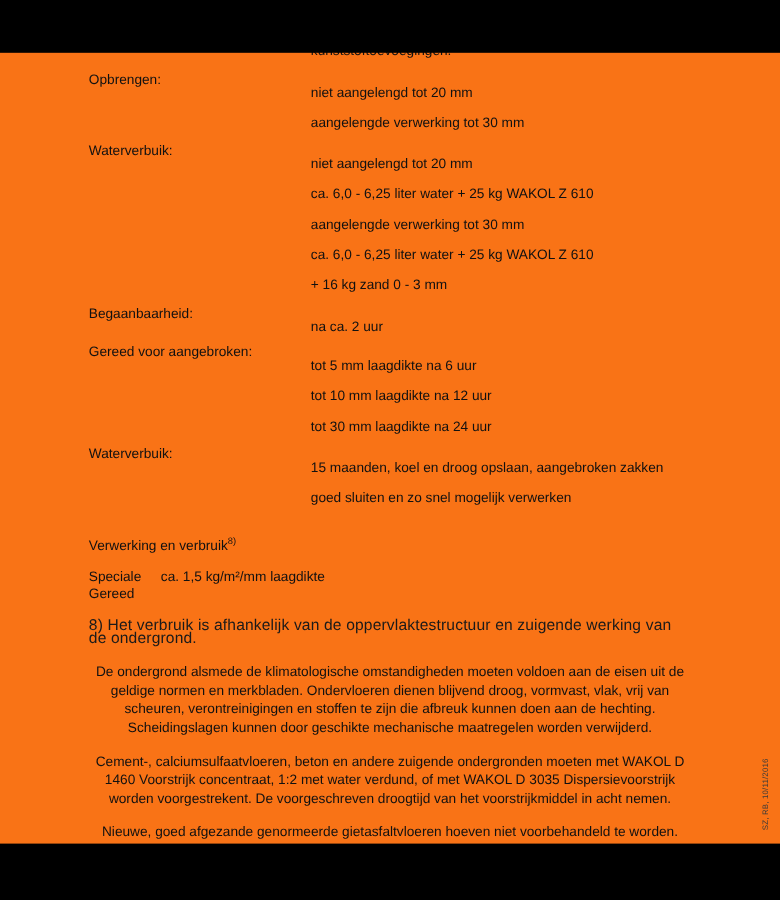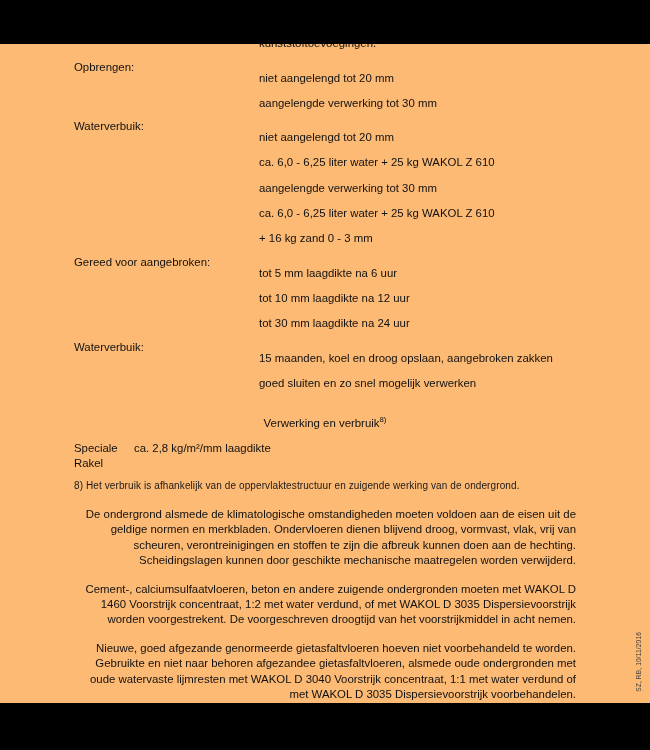--- a/index.html
+++ b/index.html
@@ -11,21 +11,21 @@
   body {
     font-family: "Liberation Sans", sans-serif;
     color: #111111;
   }
 
   
   #page {
     position: relative;
     width: 650px;
     height: 750px;
-    background: #fdba74;
+    background: #f97316;
     overflow: hidden;
   }
 
   
   .scan-band {
     position: absolute;
     left: 0;
     width: 650px;
     background: #000000;
     z-index: 40;
@@ -65,57 +65,56 @@
   .spec-table .vline { display: block; margin-top: 11px; }
 
   
   .first-row td { padding-top: 0; }
 
   
   .subhead {
     font-size: 11.4px;
     line-height: 14.3px;
     margin: 17px 0 0 0;
-    text-align: center;
   }
   .subhead sup {
     font-size: 7.8px;
     vertical-align: super;
     line-height: 0;
   }
 
   .usage-table {
     border-collapse: collapse;
     margin-top: 11px;
     font-size: 11.4px;
     line-height: 14.3px;
   }
   .usage-table td { vertical-align: top; padding: 0; }
   .usage-table td.tool  { width: 60px; white-space: nowrap; }
   .usage-table td.amount { white-space: nowrap; }
 
   .footnote {
-    font-size: 10px;
+    font-size: 13px;
     line-height: 11px;
     color: #1a1a1a;
     letter-spacing: 0.01em;
   }
 
   
   .section-title {
     font-size: 11.4px;
     font-weight: bold;
     line-height: 14.3px;
     margin: 32px 0 0 0;
   }
   .body-par {
     font-size: 11.4px;
     line-height: 15.4px;
     margin: 13px 0 0 0;
-    text-align: right;
+    text-align: center;
   }
   .body-par.first { margin-top: 16px; }
 
   
   #side-code {
     position: absolute;
     right: 14px;
     top: 632px;
     z-index: 20;
     font-size: 6.6px;
@@ -162,20 +161,26 @@
           <td class="value">
             <span class="vline">niet aangelengd tot 20 mm</span>
             <span class="vline">ca. 6,0 - 6,25 liter water + 25 kg WAKOL Z 610</span>
             <span class="vline">aangelengde verwerking tot 30 mm</span>
             <span class="vline">ca. 6,0 - 6,25 liter water + 25 kg WAKOL Z 610</span>
             <span class="vline">+ 16 kg zand 0 - 3 mm</span>
           </td>
         </tr>
 
 
+        <tr class="tight">
+          <td class="label">Begaanbaarheid:</td>
+          <td class="value">
+            <span class="vline">na ca. 2 uur</span>
+          </td>
+        </tr>
 
         <tr>
           <td class="label">Gereed voor aangebroken:</td>
           <td class="value">
             <span class="vline">tot 5 mm laagdikte na 6 uur</span>
             <span class="vline">tot 10 mm laagdikte na 12 uur</span>
             <span class="vline">tot 30 mm laagdikte na 24 uur</span>
           </td>
         </tr>
 
@@ -189,24 +194,24 @@
 
       </tbody>
     </table>
 
     <p class="subhead"><span>Verwerking en verbruik</span><sup>8)</sup></p>
 
     <table class="usage-table">
       <tbody>
         <tr>
           <td class="tool">Speciale</td>
-          <td class="amount">ca. 2,8 kg/m²/mm laagdikte</td>
-        </tr>
-        <tr>
-          <td class="tool">Rakel</td>
+          <td class="amount">ca. 1,5 kg/m²/mm laagdikte</td>
+        </tr>
+        <tr>
+          <td class="tool">Gereed</td>
           <td class="amount"></td>
         </tr>
       </tbody>
     </table>
 
     <p class="footnote">8) Het verbruik is afhankelijk van de oppervlaktestructuur en zuigende werking van de ondergrond.</p>
 
 
     <p class="body-par first">De ondergrond alsmede de klimatologische omstandigheden moeten voldoen aan de eisen uit de geldige normen en merkbladen. Ondervloeren dienen blijvend droog, vormvast, vlak, vrij van scheuren, verontreinigingen en stoffen te zijn die afbreuk kunnen doen aan de hechting. Scheidingslagen kunnen door geschikte mechanische maatregelen worden verwijderd.</p>
     <p class="body-par">Cement-, calciumsulfaatvloeren, beton en andere zuigende ondergronden moeten met WAKOL D 1460 Voorstrijk concentraat, 1:2 met water verdund, of met WAKOL D 3035 Dispersievoorstrijk worden voorgestrekent. De voorgeschreven droogtijd van het voorstrijkmiddel in acht nemen.</p>

